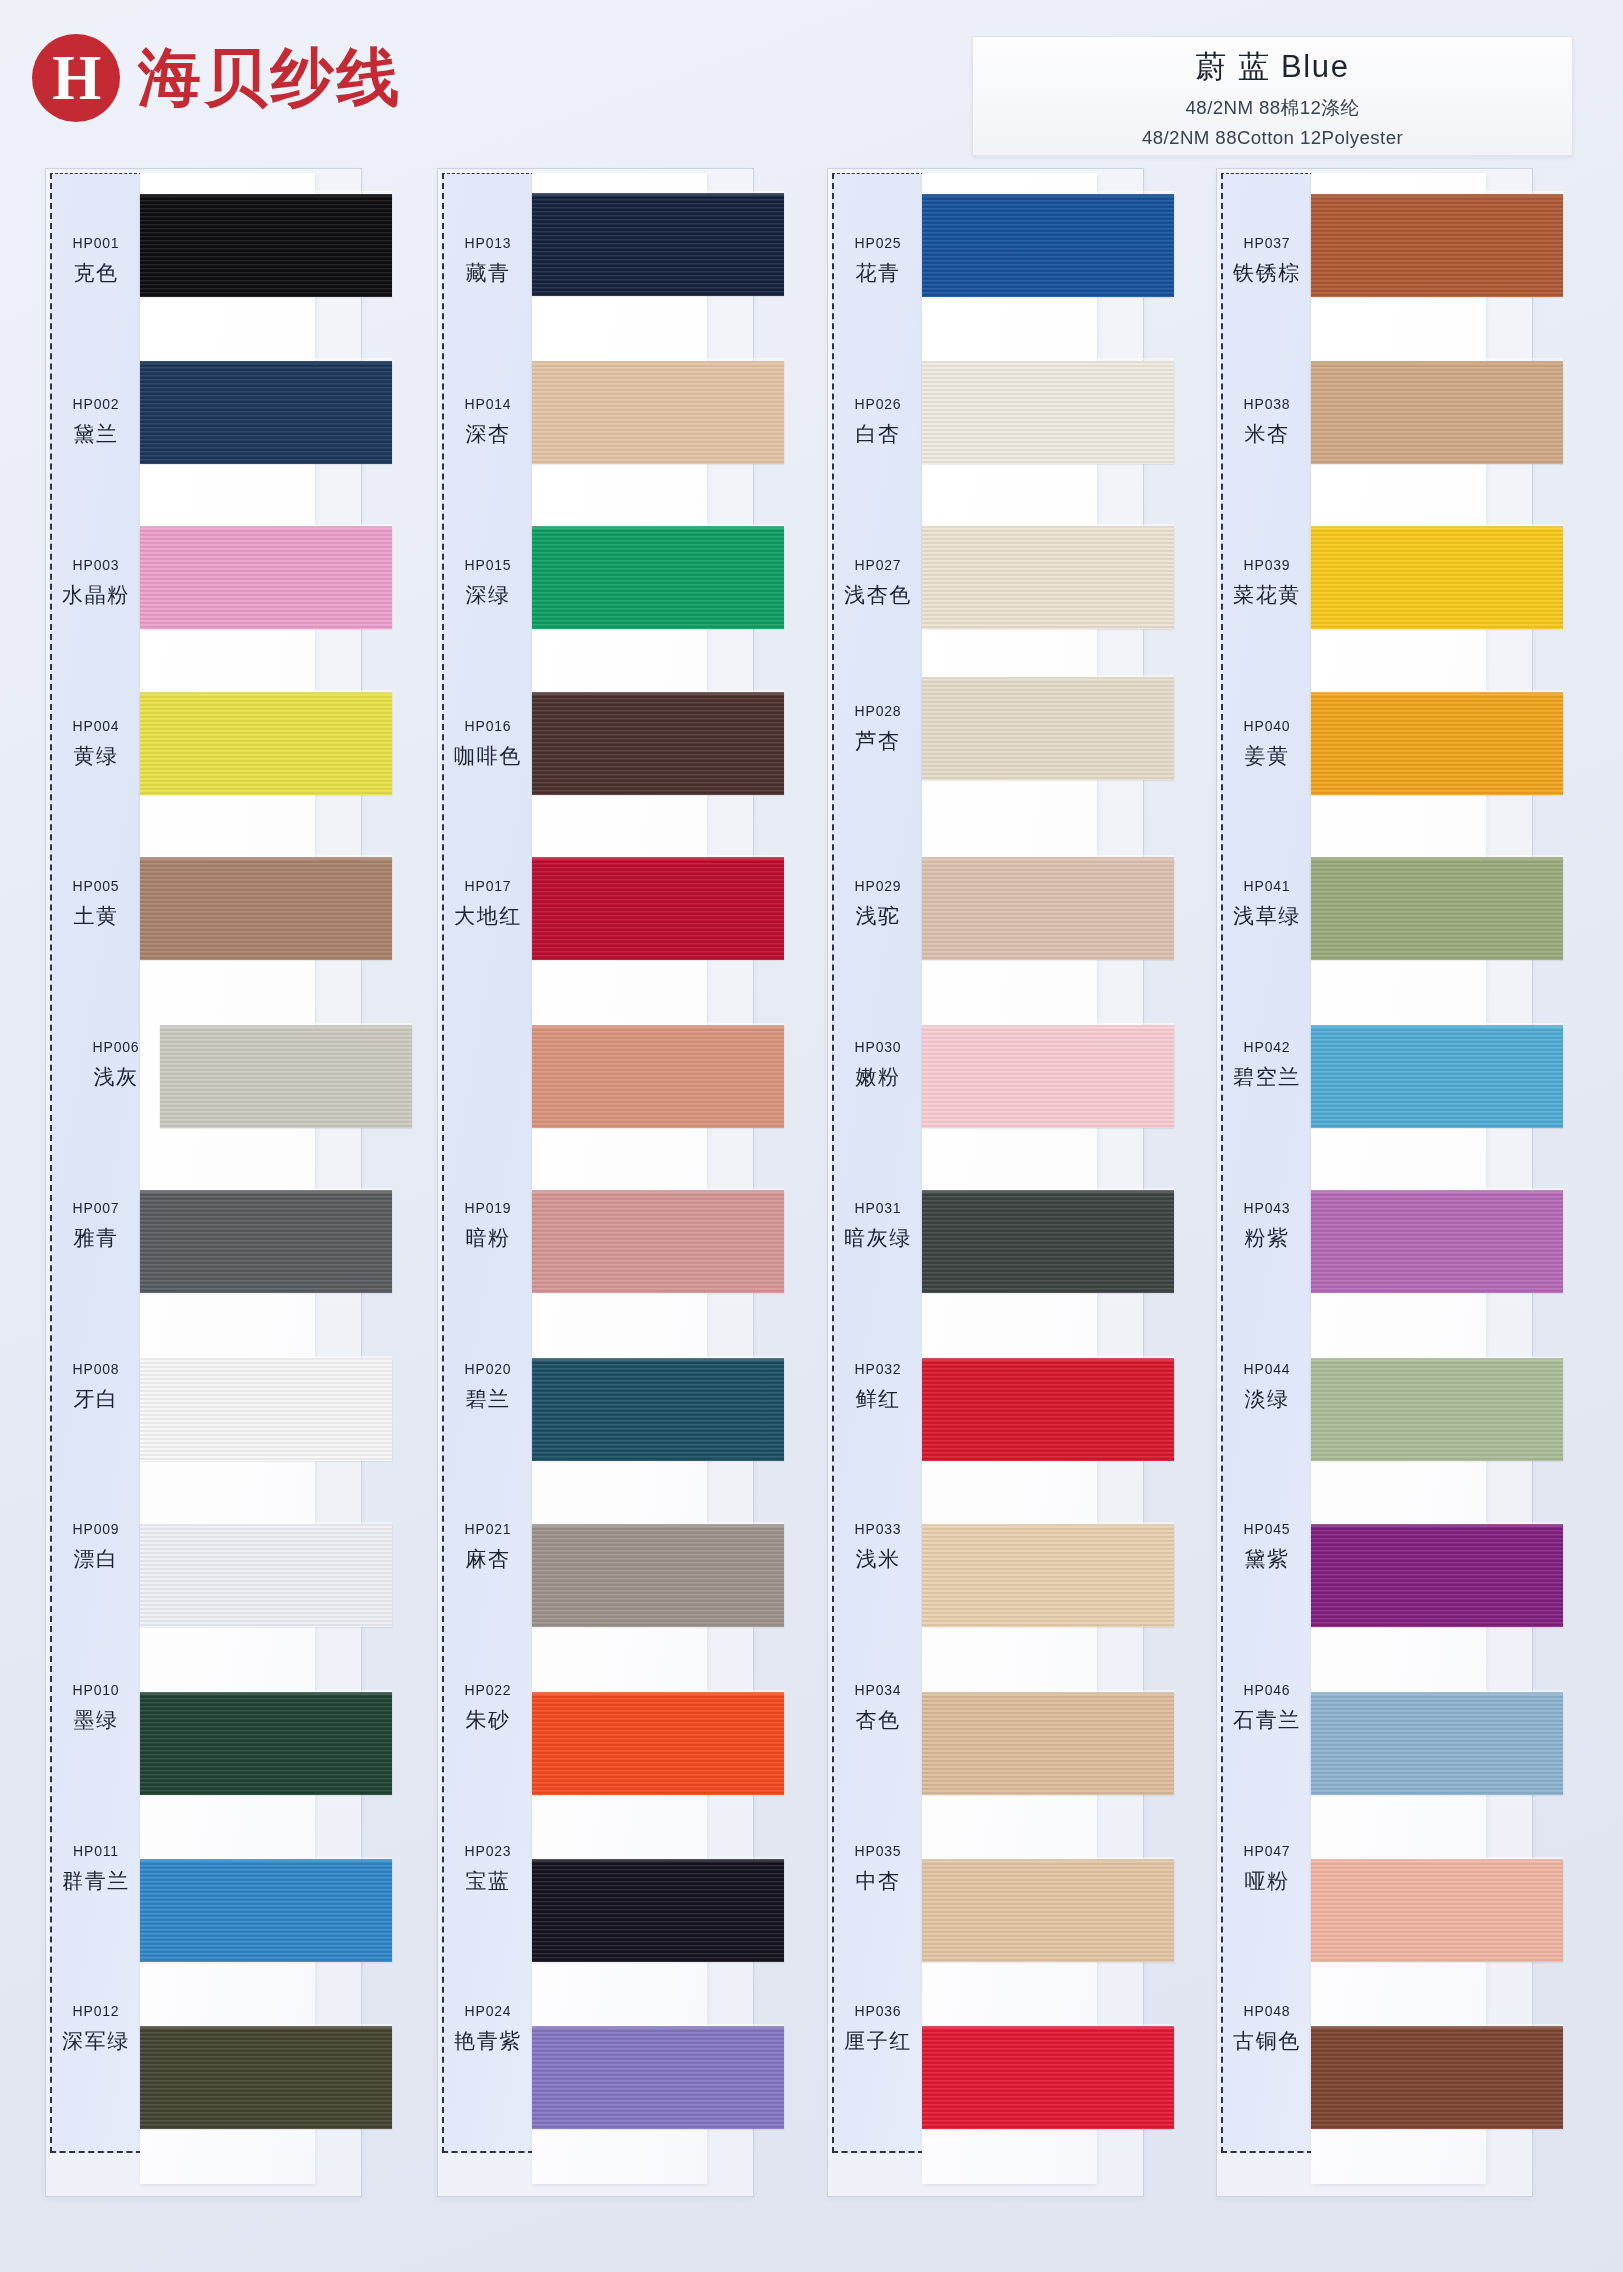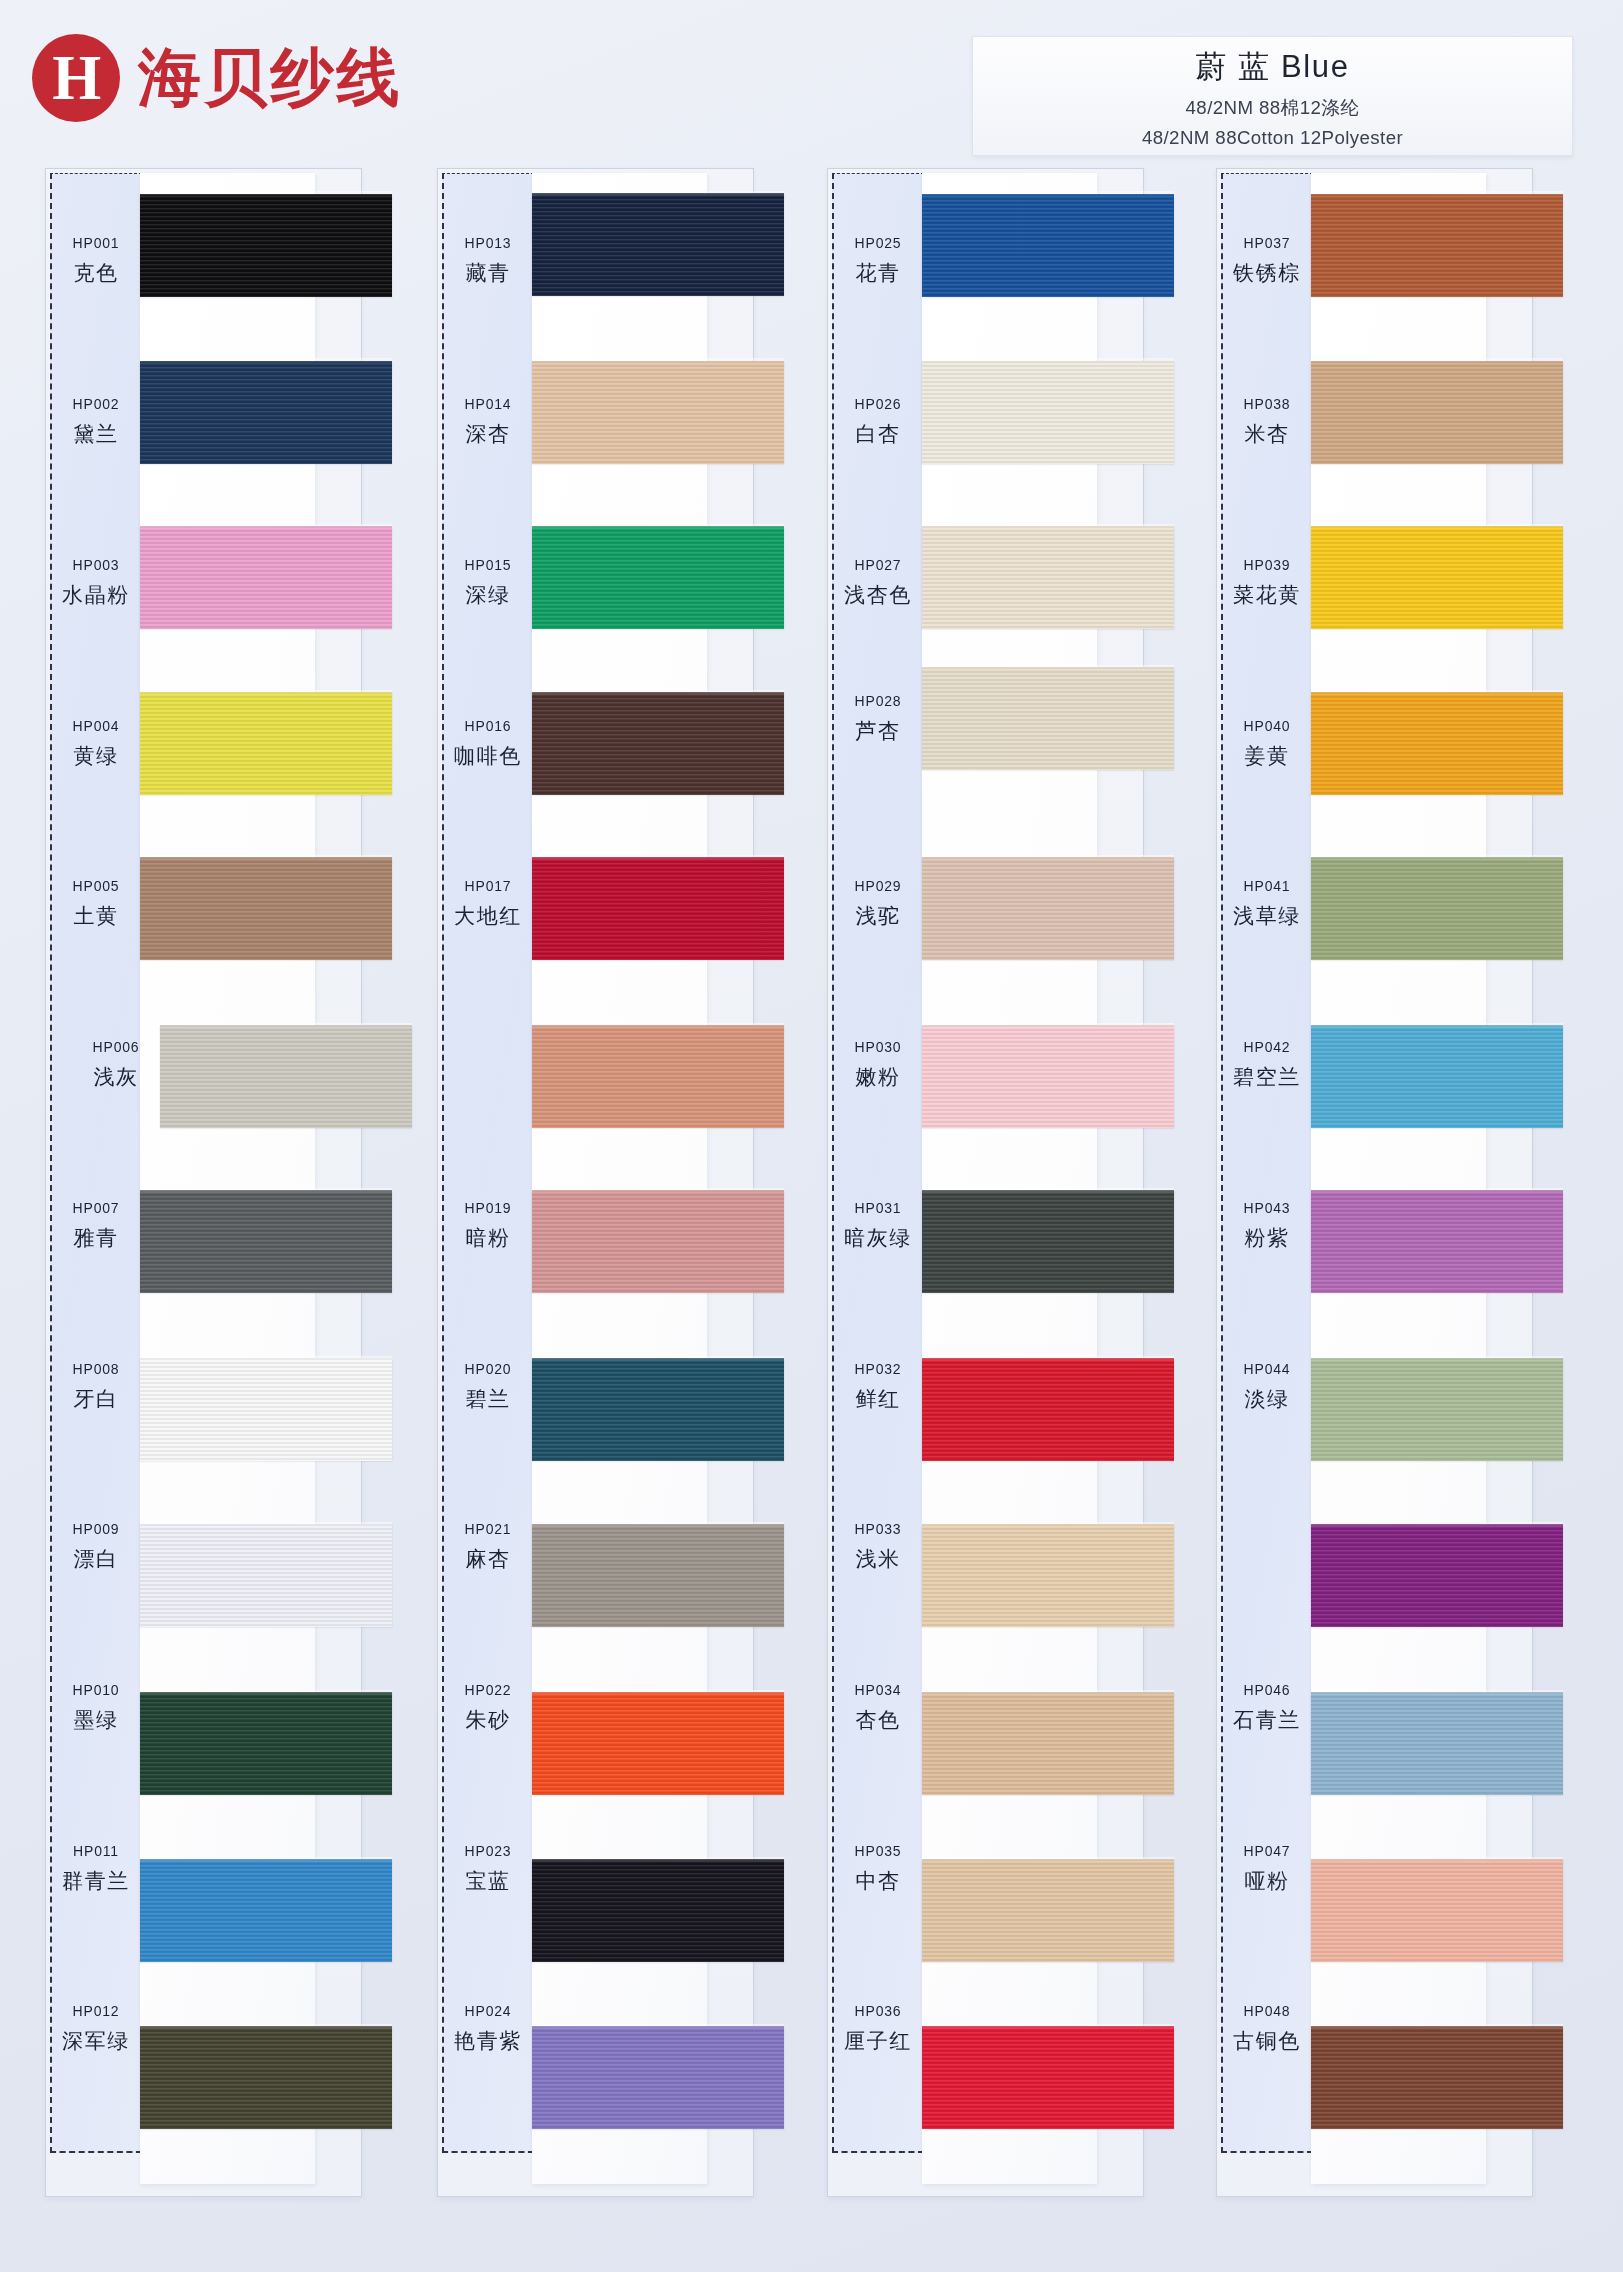--- a/index.html
+++ b/index.html
@@ -362,21 +362,21 @@
           </div>
           <div class="swatch" style="top: 19.5px; background: rgb(238, 234, 222);"></div>
         </div>
         <div class="row" style="top: 336px;">
           <div class="row-label">
             <div class="code">HP027</div>
             <div class="cname">浅杏色</div>
           </div>
           <div class="swatch" style="top: 24px; background: rgb(236, 226, 209);"></div>
         </div>
-        <div class="row" style="top: 472px;">
+        <div class="row" style="top: 482px;">
           <div class="row-label">
             <div class="code">HP028</div>
             <div class="cname">芦杏</div>
           </div>
           <div class="swatch" style="top: 29px; background: rgb(229, 220, 200);"></div>
         </div>
         <div class="row" style="top: 657px;">
           <div class="row-label">
             <div class="code">HP029</div>
             <div class="cname">浅驼</div>
@@ -487,20 +487,24 @@
           <div class="swatch" style="top: 45px; background: rgb(178, 104, 181);"></div>
         </div>
         <div class="row" style="top: 1140px;">
           <div class="row-label">
             <div class="code">HP044</div>
             <div class="cname">淡绿</div>
           </div>
           <div class="swatch" style="top: 52px; background: rgb(169, 188, 151);"></div>
         </div>
         <div class="row" style="top: 1300px;">
+          <div class="row-label">
+            <div class="code">HP045</div>
+            <div class="cname">黛紫</div>
+          </div>
           <div class="swatch" style="top: 58px; background: rgb(128, 31, 127);"></div>
         </div>
         <div class="row" style="top: 1461px;">
           <div class="row-label">
             <div class="code">HP046</div>
             <div class="cname">石青兰</div>
           </div>
           <div class="swatch" style="top: 65px; background: rgb(141, 178, 207);"></div>
         </div>
         <div class="row" style="top: 1622px;">

